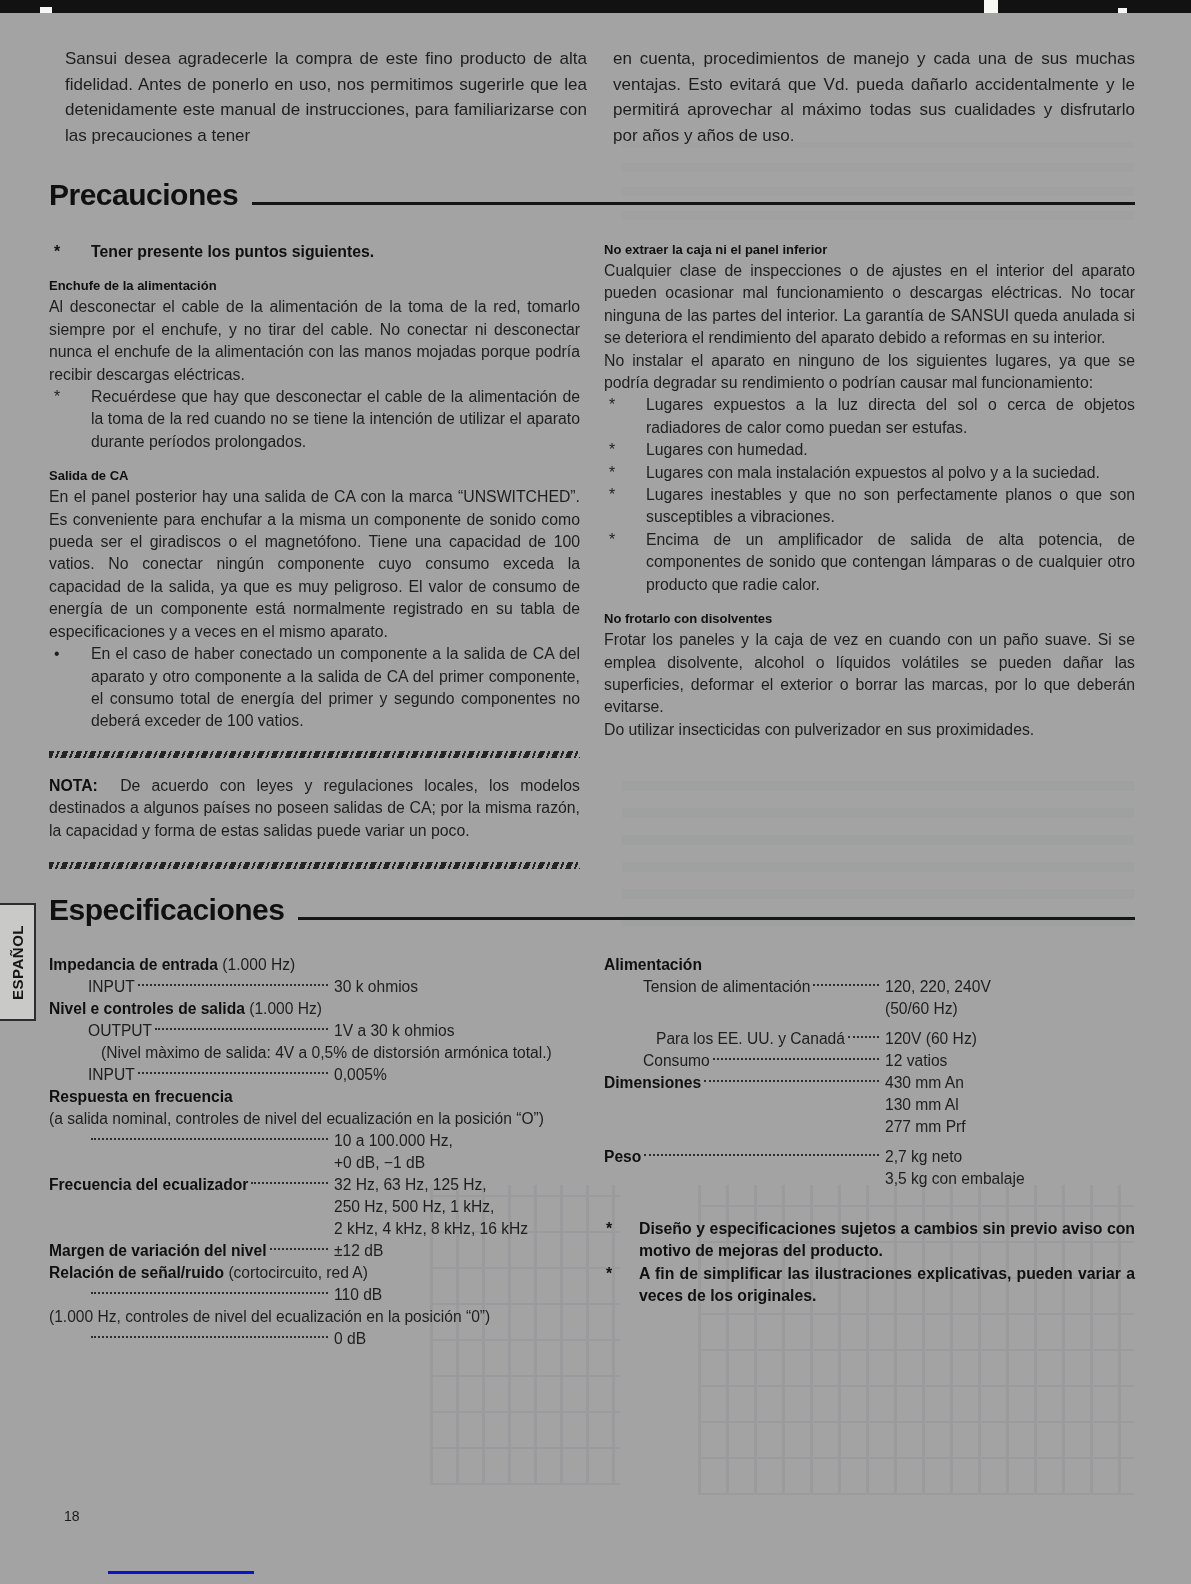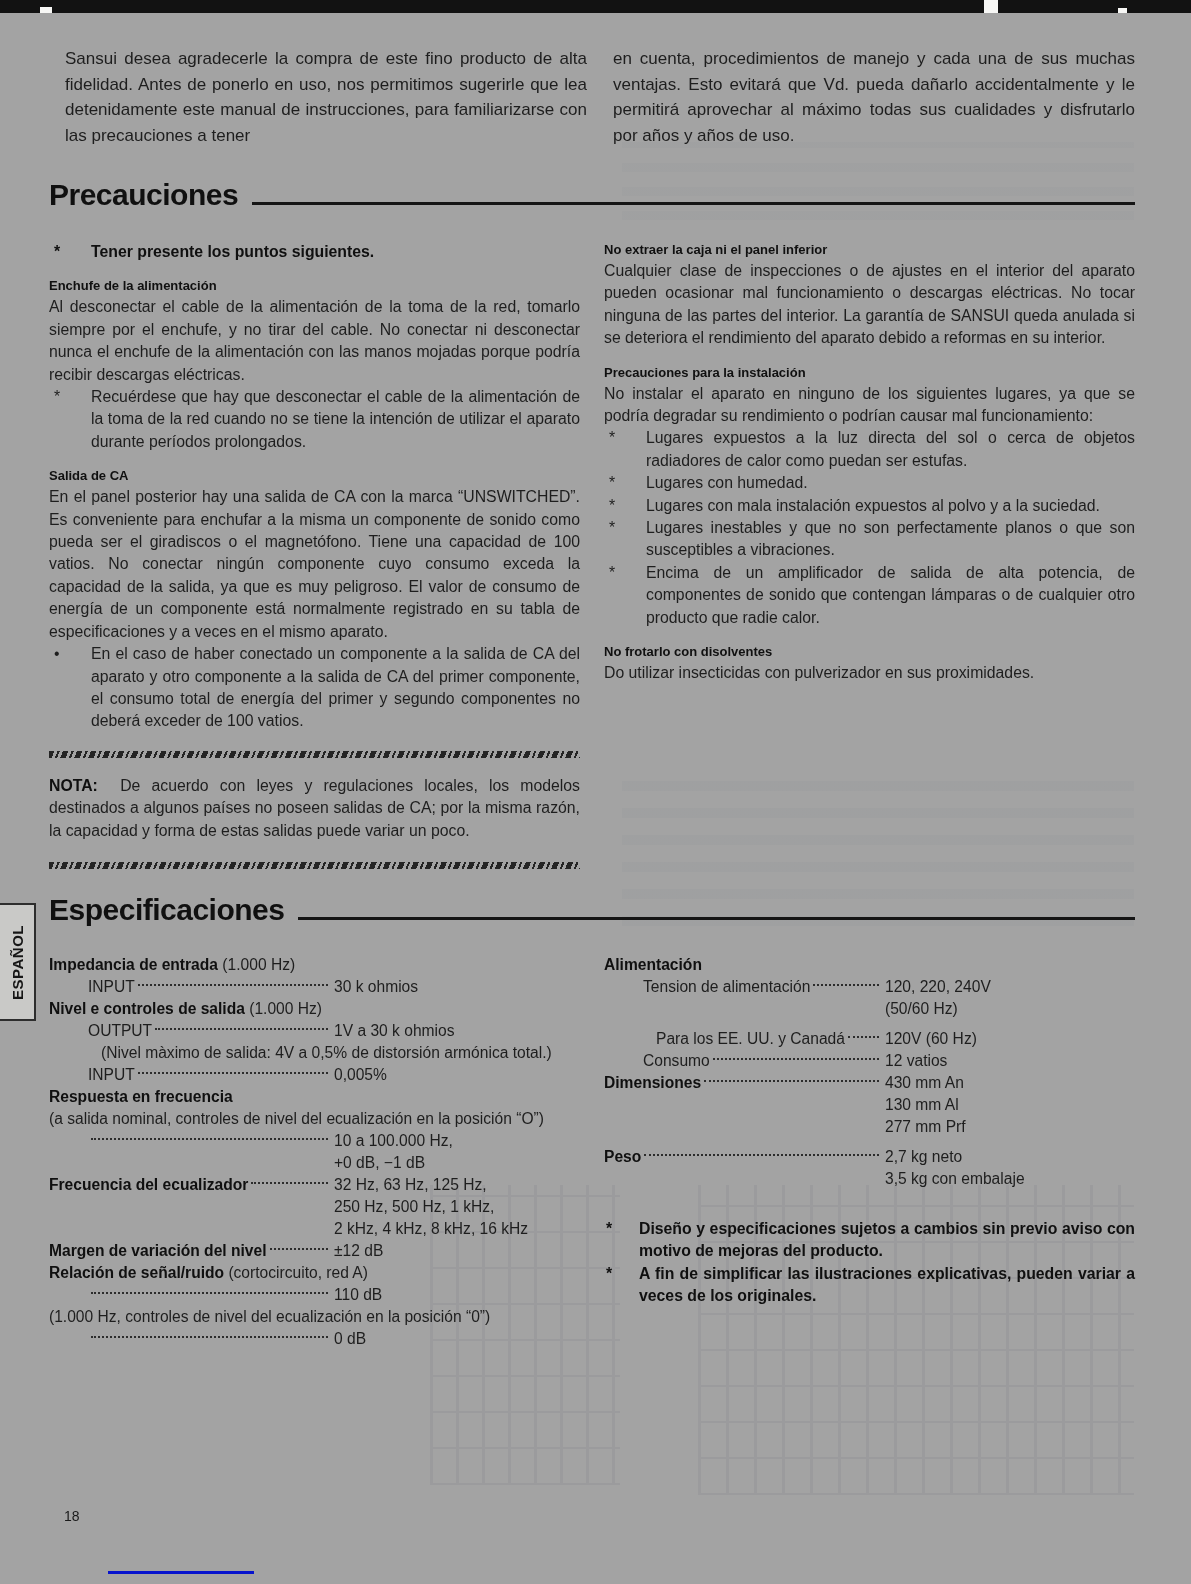--- a/index.html
+++ b/index.html
@@ -132,21 +132,20 @@
               <span class="btext">En el caso de haber conectado un componente a la salida de CA del aparato y otro componente a la salida de CA del primer componente, el consumo total de energía del primer y segundo componentes no deberá exceder de 100 vatios.</span>
             </div>
           </div>
         <div class="zigzag"></div>
         <p class="nota"><span class="b">NOTA:</span>&nbsp; <span>De acuerdo con leyes y regulaciones locales, los modelos destinados a algunos países no poseen salidas de CA; por la misma razón, la capacidad y forma de estas salidas puede variar un poco.</span></p>
         <div class="zigzag z2"></div>
       </div>
       <div class="col-r">
         <h3>No extraer la caja ni el panel inferior</h3>
         <p>Cualquier clase de inspecciones o de ajustes en el interior del aparato pueden ocasionar mal funcionamiento o descargas eléctricas.  No tocar ninguna de las partes del interior.  La garantía de SANSUI queda anulada si se deteriora el rendimiento del aparato debido a reformas en su interior.</p>
-        <h3>Precauciones para la instalación</h3>
         <p>No instalar el aparato en ninguno de los siguientes lugares, ya que se podría degradar su rendimiento o podrían causar mal funcionamiento:</p>
         <div id="instalacion-bullets">
             <div class="bullet-row">
               <span class="marker">*</span>
               <span class="btext">Lugares expuestos a la luz directa del sol o cerca de objetos radiadores de calor como puedan ser estufas.</span>
             </div>
             <div class="bullet-row">
               <span class="marker">*</span>
               <span class="btext">Lugares con humedad.</span>
             </div>
@@ -157,20 +156,21 @@
             <div class="bullet-row">
               <span class="marker">*</span>
               <span class="btext">Lugares inestables y que no son perfectamente planos o que son susceptibles a vibraciones.</span>
             </div>
             <div class="bullet-row">
               <span class="marker">*</span>
               <span class="btext">Encima de un amplificador de salida de alta potencia, de componentes de sonido que contengan lámparas o de cualquier otro producto que radie calor.</span>
             </div>
           </div>
         <h3>No frotarlo con disolventes</h3>
+        <p>Frotar los paneles y la caja de vez en cuando con un paño suave.  Si se emplea disolvente, alcohol o líquidos volátiles se pueden dañar las superficies, deformar el exterior o borrar las marcas, por lo que deberán evitarse.</p>
         <p>Do utilizar insecticidas con pulverizador en sus proximidades.</p>
       </div>
     </div>
   </section>
 
   <section class="sec sec-spec">
     <div class="hrow">
       <h1>Especificaciones</h1>
       <div class="rule"></div>
     </div>

